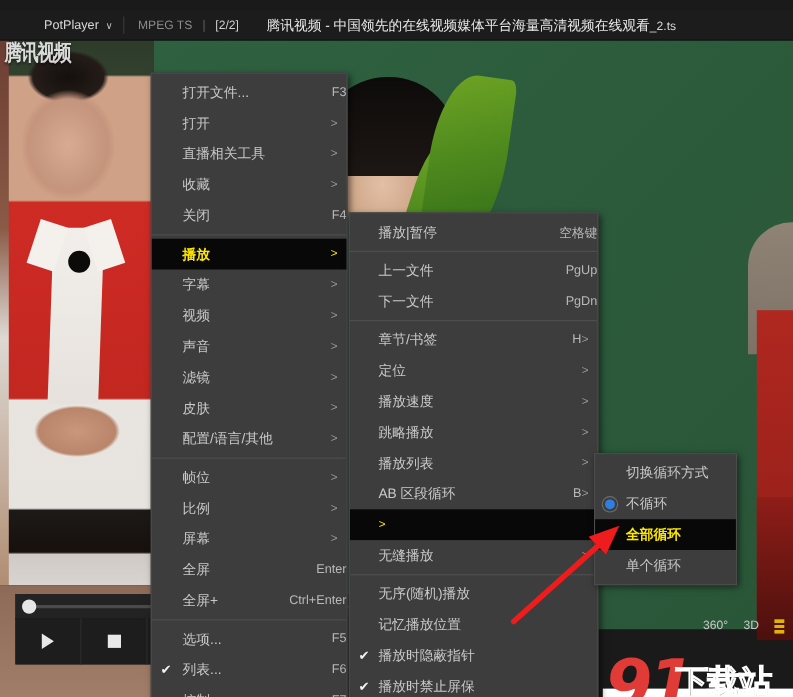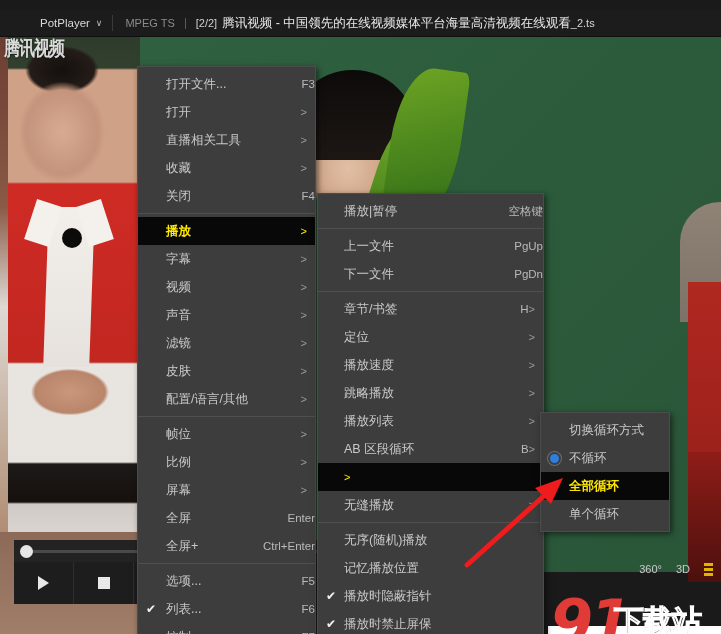--- a/index.html
+++ b/index.html
@@ -87,21 +87,21 @@
   }
   .tb-app{
     color:#d8d8d8;font-size:11.5px;padding:0 10px 0 40px;
     display:flex;align-items:center;gap:6px;height:26px;
   }
   .tb-chev{font-size:9px;color:#bdbdbd;}
   .tb-sep{width:1px;height:16px;background:#3a3a3a;}
   .tb-codec{color:#8c8c8c;font-size:11px;padding:0 8px 0 12px;}
   .tb-divider{width:1px;height:11px;background:#5a5a5a;margin:0 2px;}
   .tb-index{color:#cfcfcf;font-size:11px;padding-left:8px;}
-  .tb-title{color:#e9e9e9;font-size:12.5px;padding-left:5px;white-space:nowrap;}
+  .tb-title{color:#e9e9e9;font-size:12.5px;padding-left:5px;white-space:nowrap;margin-left:20px;}
   .tb-title .suffix{font-size:11px;color:#d6d6d6;}
 
   
   .vid-watermark{
     position:absolute;left:4px;top:36px;
     font-size:16px;font-weight:bold;color:#eaeaea;
     letter-spacing:-1px;opacity:.92;
     text-shadow:0 1px 2px rgba(0,0,0,.6);
     transform:scaleY(1.25);transform-origin:left top;
   }

